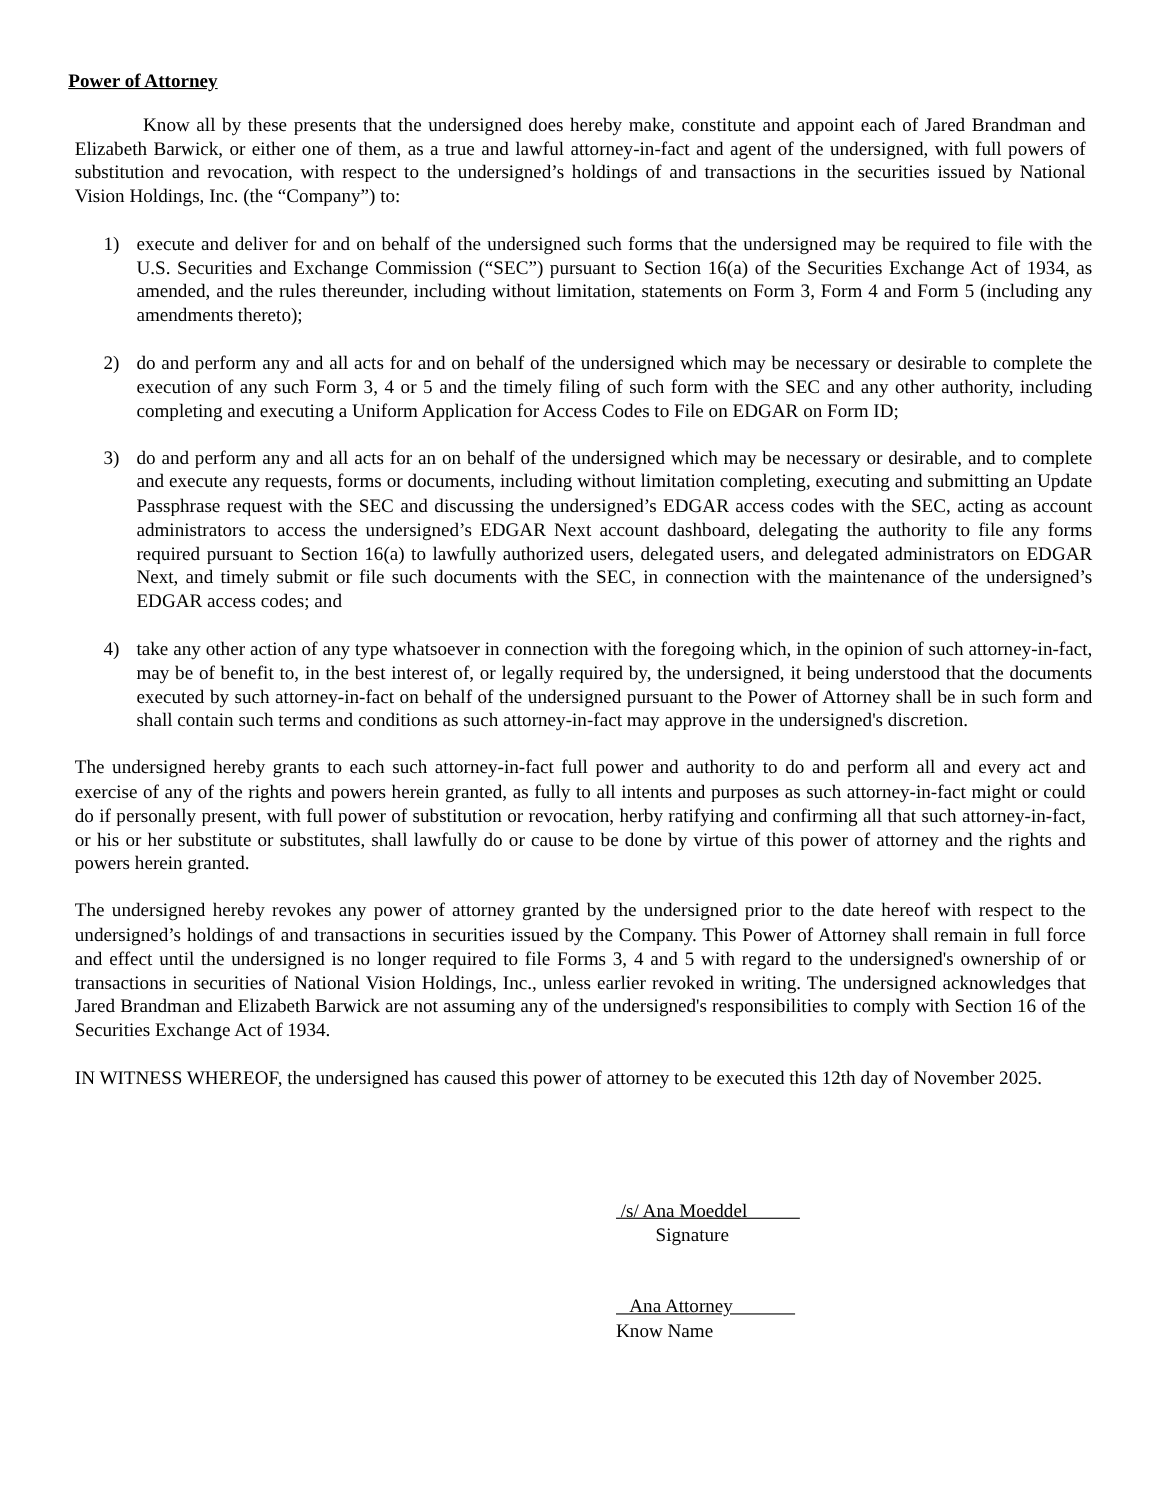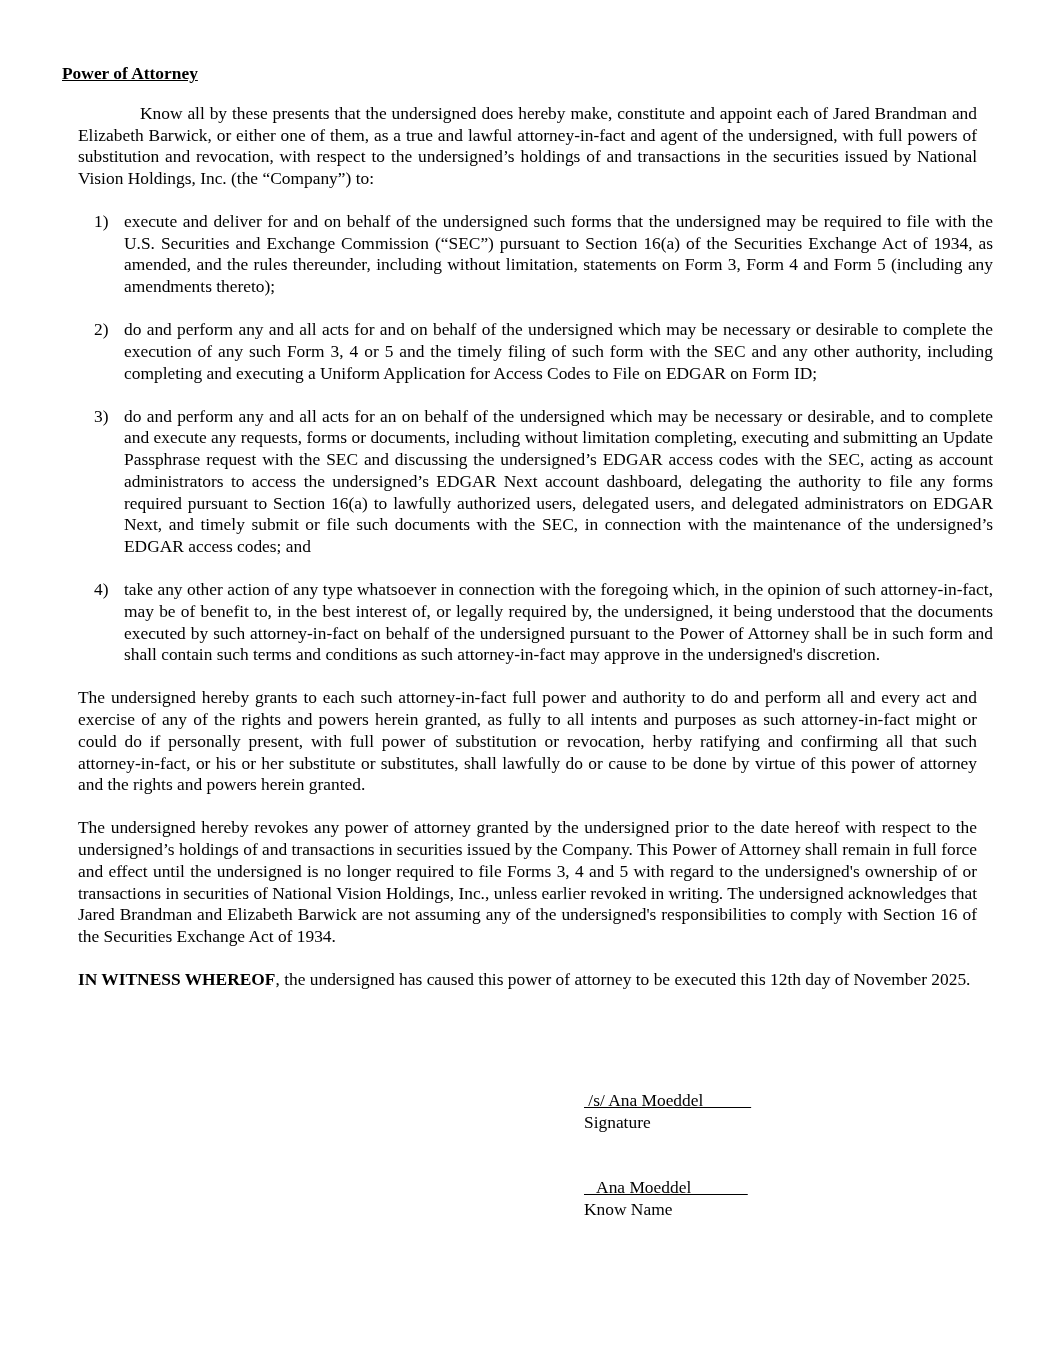--- a/index.html
+++ b/index.html
@@ -6,31 +6,31 @@
   body {
     width: 1055px; height: 1365px; position: relative; overflow: hidden;
     font-family: "Liberation Serif", "DejaVu Serif", serif;
     color: #000; font-size: 17.4px; line-height: 21.7px;
   }
   .page { position: absolute; left: 62px; top: 62px; width: 931px; }
   .title {
     font-weight: bold; text-decoration: underline;
     margin: 0 0 19px 0; line-height: 22px;
   }
-  p { margin: 16px; text-align: justify; }
+  p { margin: 6px; text-align: justify; }
   .intro { text-indent: 62px; margin-bottom: 21px; }
   ol.items { list-style: none; margin: 0; padding: 0; }
   ol.items li { position: relative; padding-left: 62px; margin-bottom: 21.5px; text-align: justify; }
   ol.items li .num { position: absolute; left: 32px; top: 0; }
   .para { margin-bottom: 21.5px; }
   .witness { margin-bottom: 21px; text-align: left; }
-  .witness b { font-weight: bold; }
-  .sig-block { position: absolute; left: 584px; top: 1090px; width: 260px; line-height: 21.7px; }
+  .witness b { font-weight: normal; }
+  .sig-block { position: absolute; left: 560px; top: 1090px; width: 260px; line-height: 21.7px; }
   .sig-line { white-space: pre; text-decoration: underline; }
-  .sig-label { margin-bottom: 44px; }
+  .sig-label { margin-bottom: 44px; margin-left: 36px; }
 </style>
 </head>
 <body>
 
 <div class="page">
   <div class="title">Power of Attorney</div>
 
   <p class="intro">Know all by these presents that the undersigned does hereby make, constitute and appoint each of Jared Brandman and Elizabeth Barwick, or either one of them, as a true and lawful attorney-in-fact and agent of the undersigned, with full powers of substitution and revocation, with respect to the undersigned’s holdings of and transactions in the securities issued by National Vision Holdings, Inc. (the “Company”) to:</p>
 
   <ol class="items">
@@ -55,15 +55,15 @@
   <p class="para">The undersigned hereby grants to each such attorney-in-fact full power and authority to do and perform all and every act and exercise of any of the rights and powers herein granted, as fully to all intents and purposes as such attorney-in-fact might or could do if personally present, with full power of substitution or revocation, herby ratifying and confirming all that such attorney-in-fact, or his or her substitute or substitutes, shall lawfully do or cause to be done by virtue of this power of attorney and the rights and powers herein granted.</p>
 
   <p class="para">The undersigned hereby revokes any power of attorney granted by the undersigned prior to the date hereof with respect to the undersigned’s holdings of and transactions in securities issued by the Company. This Power of Attorney shall remain in full force and effect until the undersigned is no longer required to file Forms 3, 4 and 5 with regard to the undersigned's ownership of or transactions in securities of National Vision Holdings, Inc., unless earlier revoked in writing. The undersigned acknowledges that Jared Brandman and Elizabeth Barwick are not assuming any of the undersigned's responsibilities to comply with Section 16 of the Securities Exchange Act of 1934.</p>
 
   <p class="witness"><b>IN WITNESS WHEREOF</b><span>, the undersigned has caused this power of attorney to be executed this 12th day of November 2025.</span></p>
 </div>
 
 <div class="sig-block">
   <div class="sig-line"> /s/ Ana Moeddel           </div>
   <div class="sig-label">Signature</div>
-  <div class="sig-line">   Ana Moeddel             </div>
+  <div class="sig-line">   Ana Attorney             </div>
   <div>Know Name</div>
 </div>
 
 </body></html>

